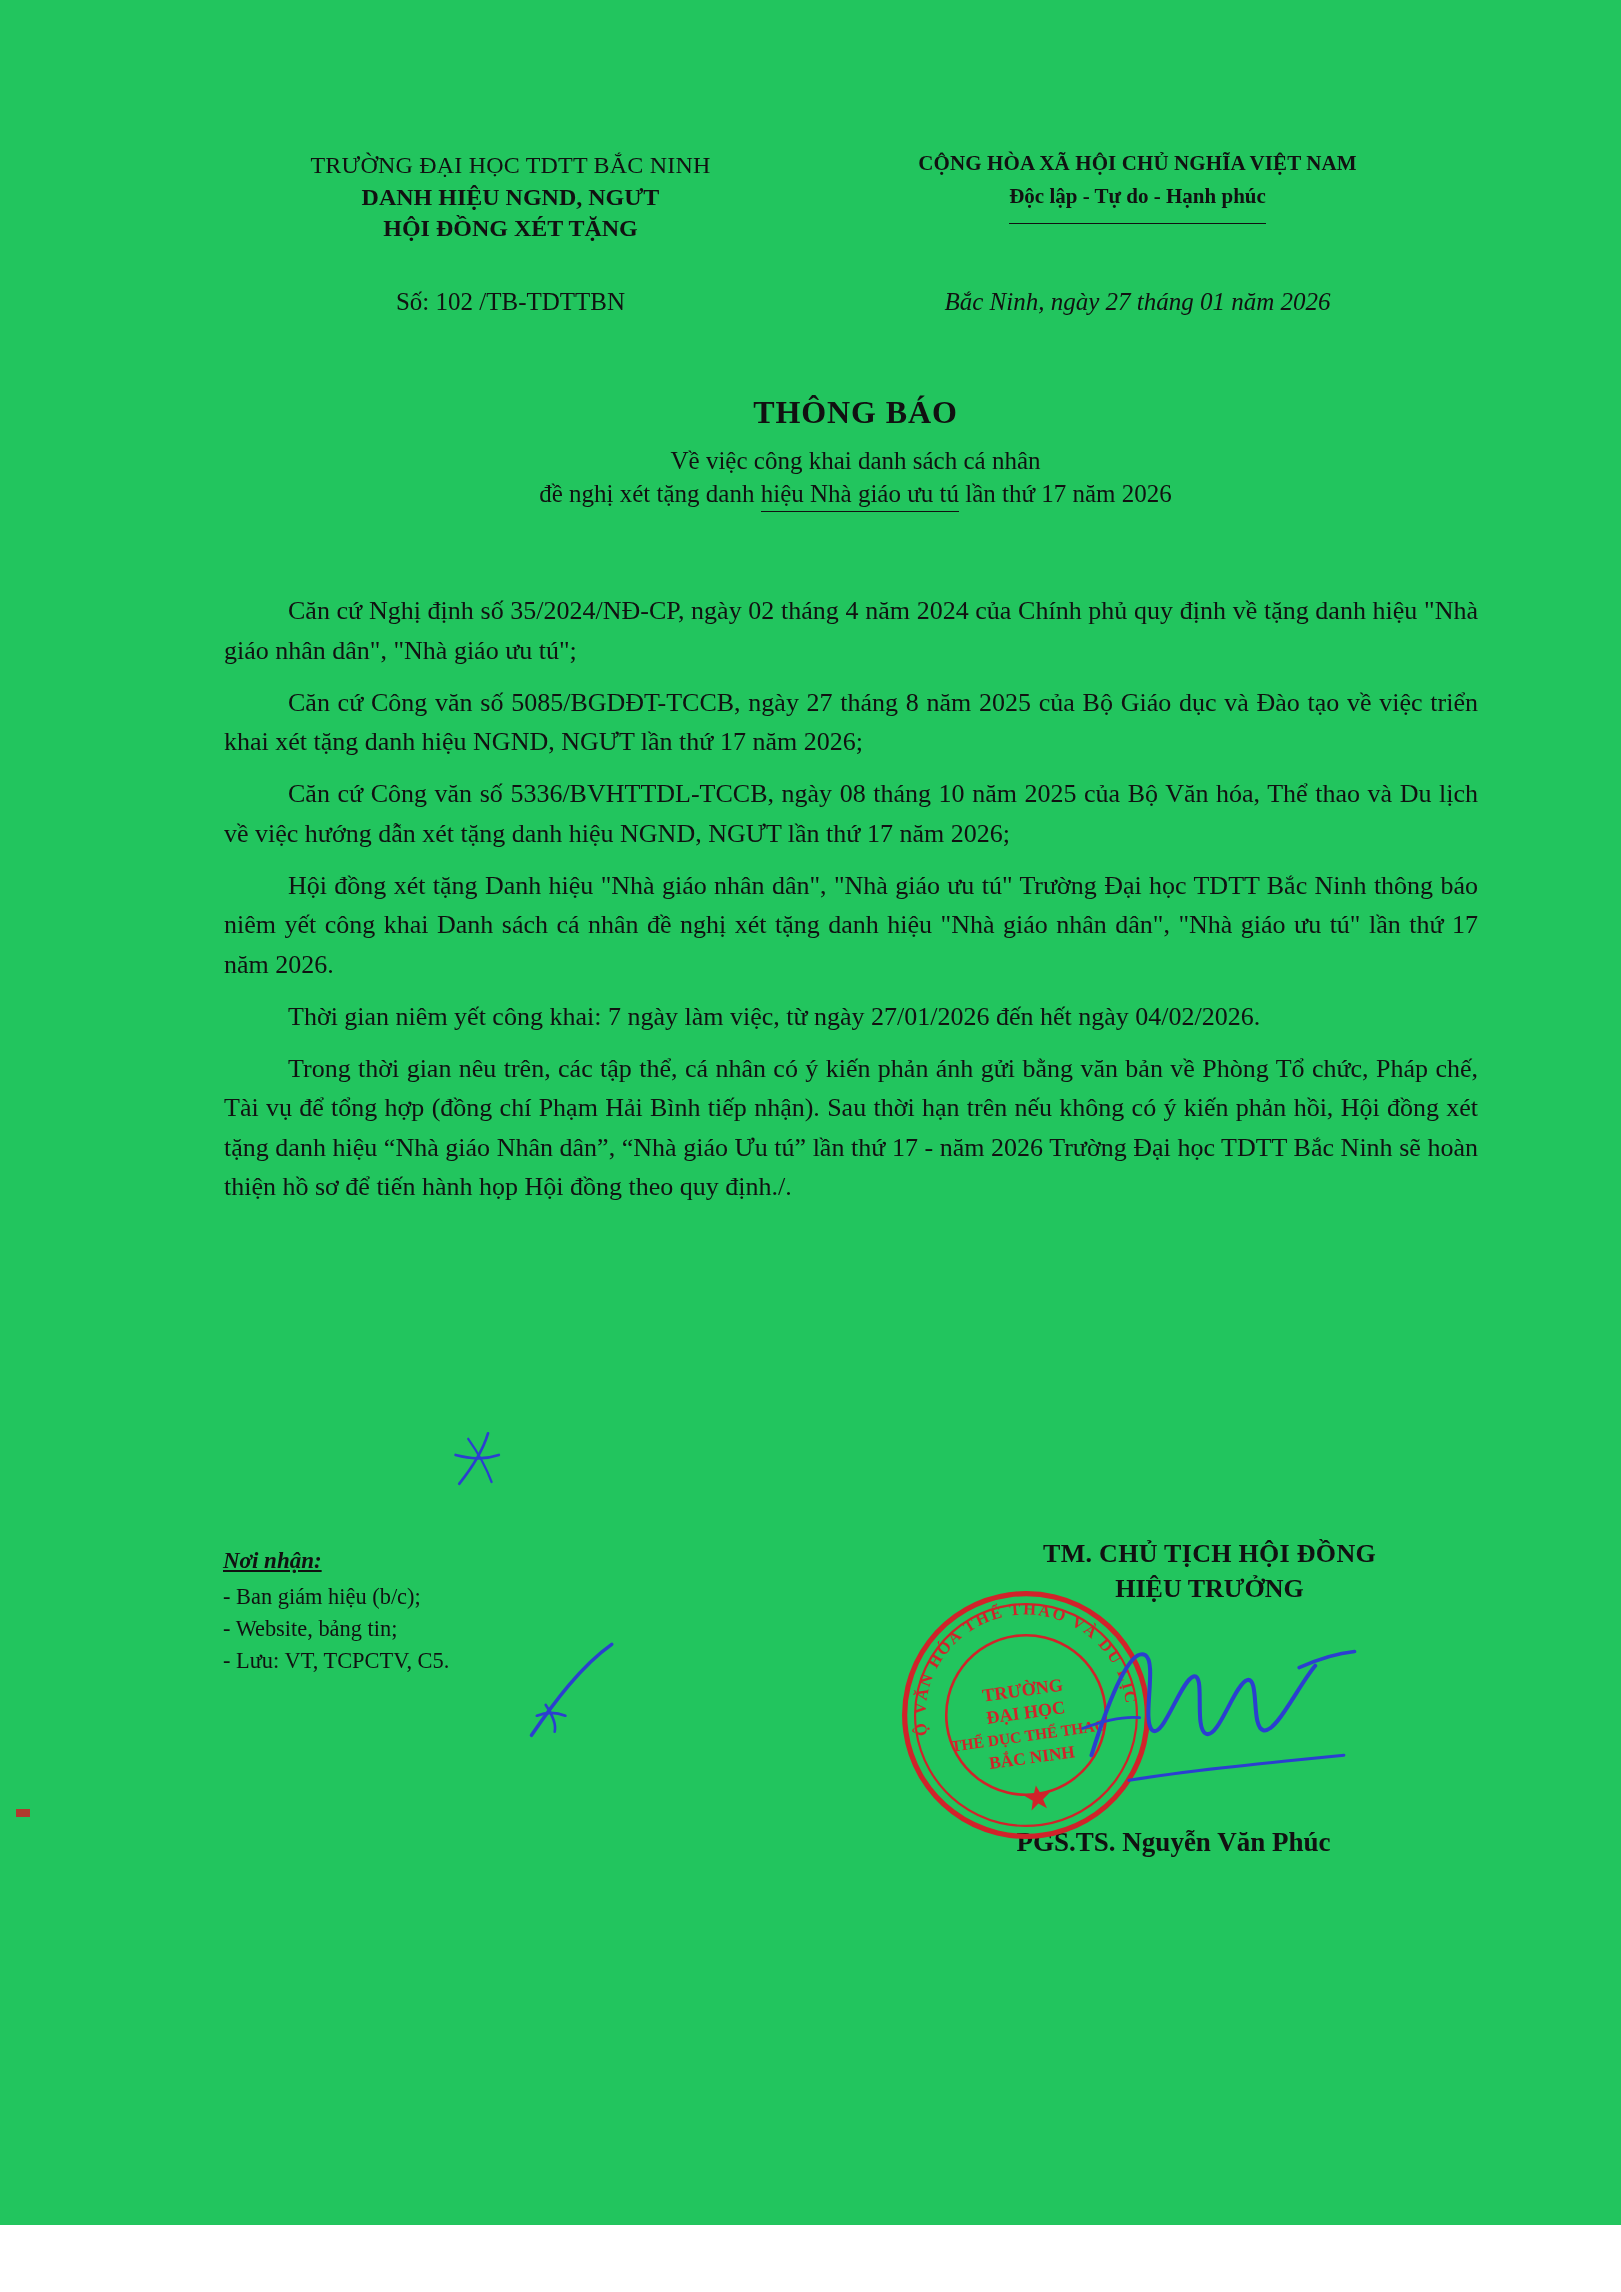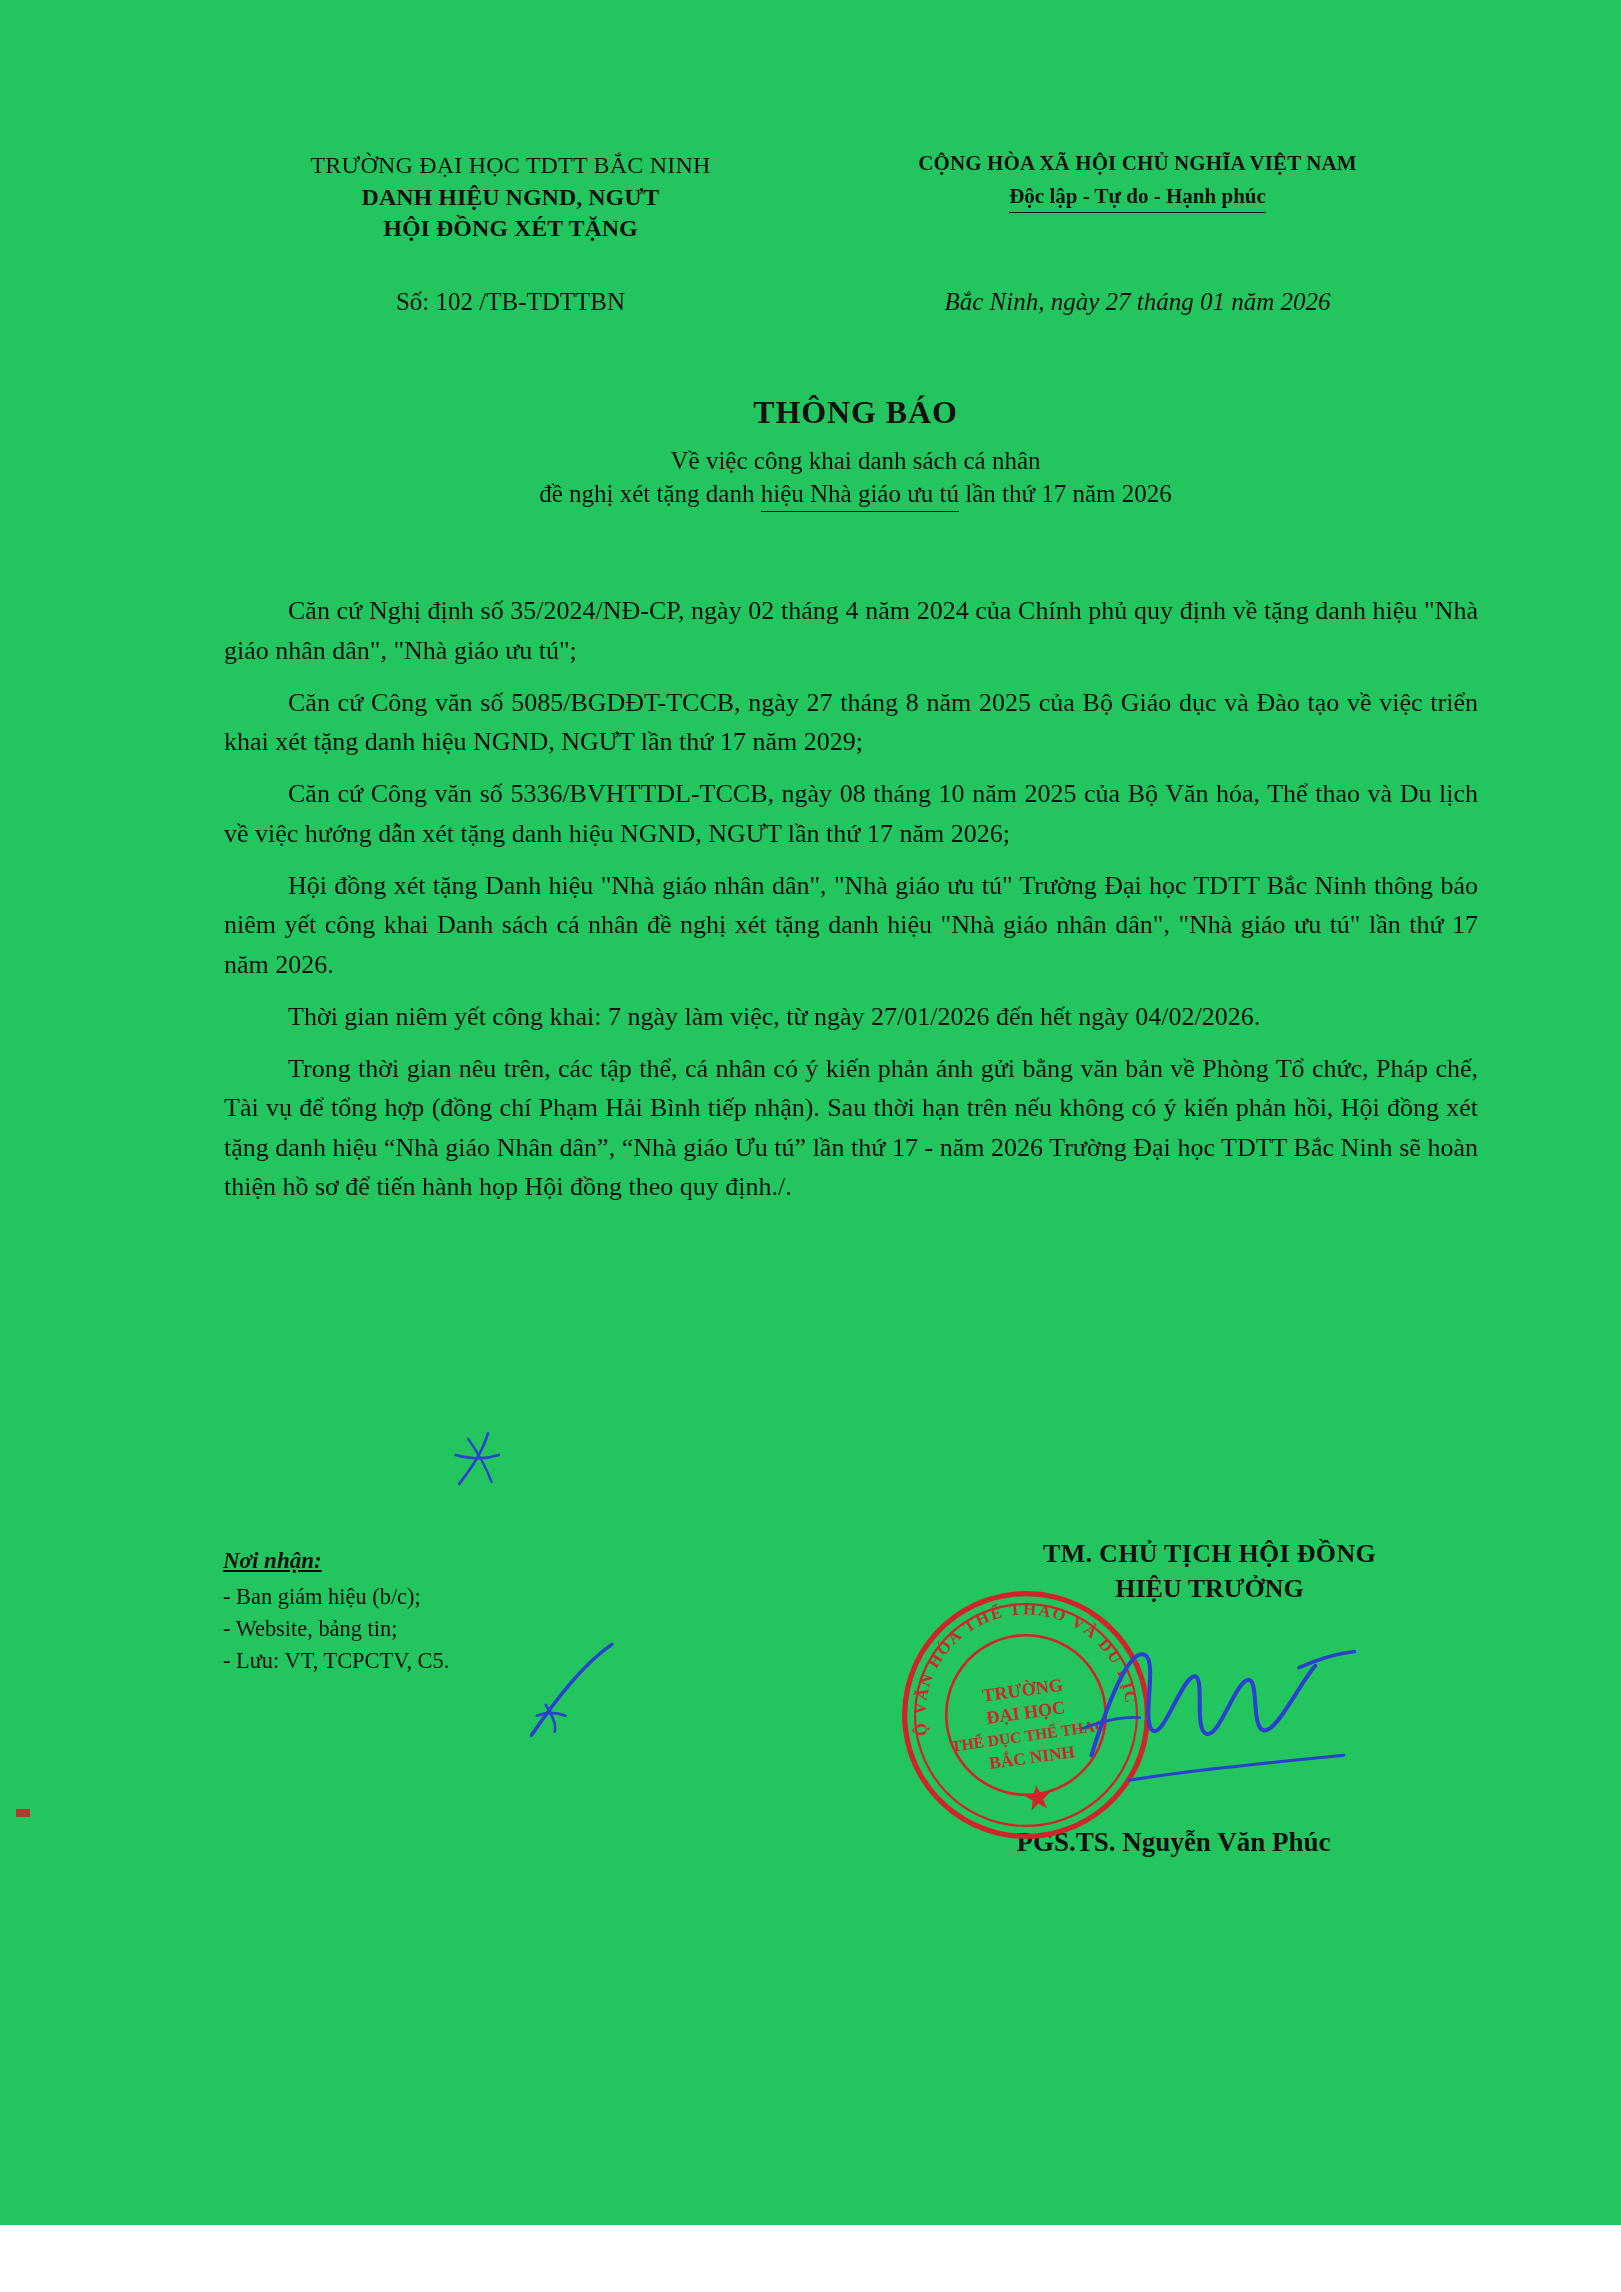--- a/index.html
+++ b/index.html
@@ -40,21 +40,21 @@
   .hdr-right {
     width: 681px;
     text-align: center;
     font-size: 21px;
     line-height: 1.32;
   }
   .bold { font-weight: bold; }
   .underline-short {
     display: inline-block;
     border-bottom: 1.8px solid #111;
-    padding-bottom: 1px;
+    padding-bottom: 12px;
     text-align: center;
   }
   .hdr-left-line1 { letter-spacing: 0.2px; }
   .hdr-right-line1 { font-weight: bold; letter-spacing: 0.1px; }
   .hdr-right-line2 { font-weight: bold; margin-top: 5.4px; }
 
   .subhdr {
     position: absolute;
     top: 288px;
     left: 224px;
@@ -235,21 +235,21 @@
   <div class="title-block">
     <div class="doc-title">THÔNG BÁO</div>
     <div class="doc-sub1">Về việc công khai danh sách cá nhân</div>
     <div class="doc-sub2">
       <span>đề nghị xét tặng danh </span><span class="u">hiệu Nhà giáo ưu tú</span><span> lần thứ 17 năm 2026</span>
     </div>
   </div>
 
   <div class="body-text">
     <p>Căn cứ Nghị định số 35/2024/NĐ-CP, ngày 02 tháng 4 năm 2024 của Chính phủ quy định về tặng danh hiệu "Nhà giáo nhân dân", "Nhà giáo ưu tú";</p>
-    <p>Căn cứ Công văn số 5085/BGDĐT-TCCB, ngày 27 tháng 8 năm 2025 của Bộ Giáo dục và Đào tạo về việc triển khai xét tặng danh hiệu NGND, NGƯT lần thứ 17 năm 2029;</p>
+    <p>Căn cứ Công văn số 5085/BGDĐT-TCCB, ngày 27 tháng 8 năm 2025 của Bộ Giáo dục và Đào tạo về việc triển khai xét tặng danh hiệu NGND, NGƯT lần thứ 17 năm 2026;</p>
     <p>Căn cứ Công văn số 5336/BVHTTDL-TCCB, ngày 08 tháng 10 năm 2025 của Bộ Văn hóa, Thể thao và Du lịch về việc hướng dẫn xét tặng danh hiệu NGND, NGƯT lần thứ 17 năm 2026;</p>
     <p>Hội đồng xét tặng Danh hiệu "Nhà giáo nhân dân", "Nhà giáo ưu tú" Trường Đại học TDTT Bắc Ninh thông báo niêm yết công khai Danh sách cá nhân đề nghị xét tặng danh hiệu "Nhà giáo nhân dân", "Nhà giáo ưu tú" lần thứ 17 năm 2026.</p>
     <p>Thời gian niêm yết công khai: 7 ngày làm việc, từ ngày 27/01/2026 đến hết ngày 04/02/2026.</p>
     <p class="last">Trong thời gian nêu trên, các tập thể, cá nhân có ý kiến phản ánh gửi bằng văn bản về Phòng Tổ chức, Pháp chế, Tài vụ để tổng hợp (đồng chí Phạm Hải Bình tiếp nhận). Sau thời hạn trên nếu không có ý kiến phản hồi, Hội đồng xét tặng danh hiệu “Nhà giáo Nhân dân”, “Nhà giáo Ưu tú” lần thứ 17 - năm 2026 Trường Đại học TDTT Bắc Ninh sẽ hoàn thiện hồ sơ để tiến hành họp Hội đồng theo quy định./.</p>
   </div>
 
 
   <svg class="tt-scribble" viewBox="0 0 70 70">
     <path d="M8 62 C24 42, 34 26, 40 6" stroke="#2b3fd0" stroke-width="3" fill="none" stroke-linecap="round"></path>
     <path d="M4 30 C20 34, 34 36, 52 30" stroke="#2b3fd0" stroke-width="3" fill="none" stroke-linecap="round"></path>

